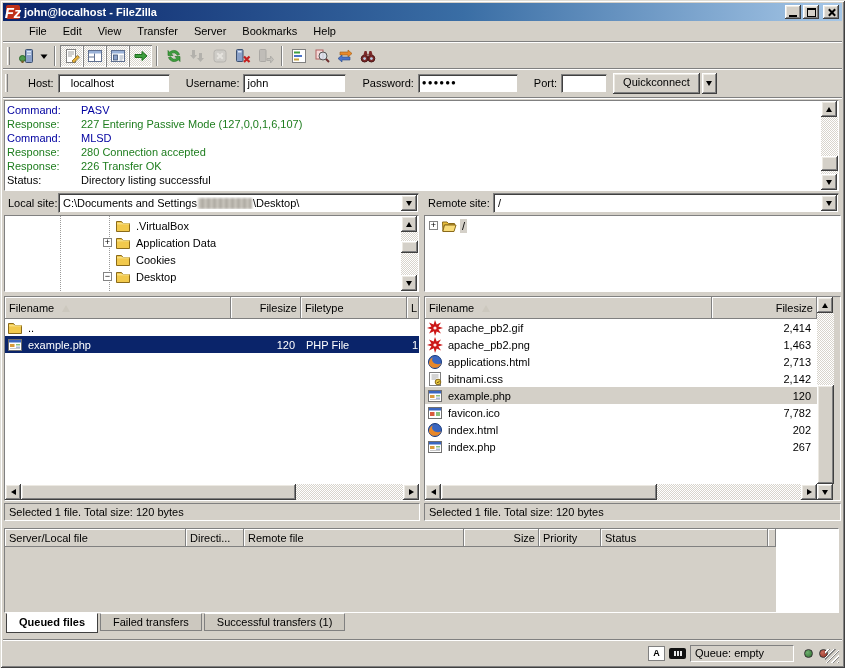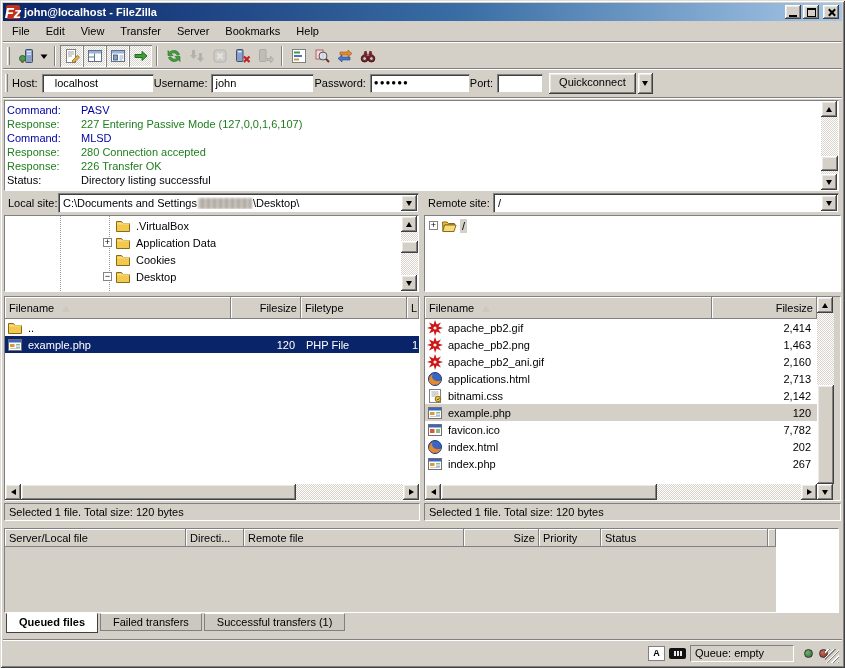--- a/index.html
+++ b/index.html
@@ -23,37 +23,37 @@
   .winbtns { display:flex; gap:2px; }
   .wbtn { width:16px; height:14px; display:flex; align-items:center; justify-content:center; }
   .wbtn.closeb { margin-left:2px; }
   .glyph-min { width:8px; height:2px; background:#000; align-self:flex-end; margin-bottom:2px; }
   .glyph-max { width:9px; height:9px; border:1px solid #000; border-top-width:2px; }
   .glyph-close { position:relative; width:9px; height:9px; }
   .glyph-close::before,.glyph-close::after { content:""; position:absolute; left:4px; top:0; width:2px; height:9px; background:#000; }
   .glyph-close::before { transform:rotate(45deg); } .glyph-close::after { transform:rotate(-45deg); }
 
   
-  .menubar { position:absolute; left:3px; top:21px; width:839px; height:20px; display:flex; align-items:center; padding-left:1px; }
+  .menubar { position:absolute; left:3px; top:21px; width:839px; height:20px; display:flex; align-items:center; padding-left:18px; }
   .mitem { padding:3px 8px; }
   .e1 { top:41px; } .e2 { top:68px; } .e3 { top:97px; }
   .toolbar { position:absolute; left:3px; top:43px; width:839px; height:25px; display:flex; align-items:center; padding-left:2px; }
   .gripper { width:3px; height:18px; border-left:1px solid #FFF; border-right:1px solid #808080; margin:0 4px 0 2px; flex:0 0 auto; }
   .tbwrap { display:flex; align-items:center; }
   .tbtn { width:23px; height:22px; display:flex; align-items:center; justify-content:center; }
   .tbtn.narrow { width:13px; }
   .tbtn.pressed { box-shadow: inset 1px 1px 0 #808080, inset -1px -1px 0 #FFF; background-image: conic-gradient(#FFF 25%, #D8D4CC 0 50%, #FFF 0 75%, #D8D4CC 0); background-size:2px 2px; }
   .tbtn.disabled .ticon svg { filter:grayscale(1) opacity(.4); }
   .ticon { width:16px; height:16px; display:inline-flex; }
   .ticon svg { width:16px; height:16px; }
   .tsep { width:2px; height:20px; border-left:1px solid #808080; border-right:1px solid #FFF; margin:0 4px; }
 
   
   .qcbar { position:absolute; left:3px; top:70px; width:839px; height:26px; display:flex; align-items:center; }
-  .qcbar label { margin-left:0; }
+  .qcbar label { margin-left:16px; }
   .qcbar .field { height:19px; margin-left:4px; }
   .f-host { width:112px;padding-left:12px; } .f-user { width:103px; margin-left:6px; } .f-pass { width:100px; font-size:8px; letter-spacing:1px; line-height:12px; } .f-port { width:46px; }
   .lbl-user { margin-left:8px; } .lbl-pass { margin-left:12px; } .lbl-port { margin-left:10px; }
   .qcbtn { margin-left:6px; height:21px; padding:3px 10px 0 10px; text-align:center; }
   .qcdrop { margin-left:2px; width:15px; height:21px; display:flex; align-items:center; justify-content:center; }
 
   
   .log { position:absolute; left:4px; top:100px; width:835px; height:91px; background:#FFF; display:flex; }
   .log { border:1px solid; border-color:#808080 #FFF #FFF #808080; }
   .loglines { flex:1 1 auto; padding:2px 0 0 2px; overflow:hidden; }
@@ -563,32 +563,20 @@
                 </svg>
               </span>
               <span class="fname">apache_pb2.png</span>
             </span>
             <span class="cell c-size alr">1,463</span>
           </div>
           <div class="frow">
             <span class="cell c-name">
               <span class="ficon">
                 <svg viewBox="0 0 16 16">
-                  <path d="M8 0l1.7 4.6L14 2.6l-2.6 4L16 8l-4.6 1.4L14 13.4l-4.3-2L8 16l-1.2-4.8-4.8 2.2 2.4-4.2L0 8l4.4-1.6L2 2.6l4.6 2z" fill="#CC1616"></path>
-                  <circle cx="8" cy="8" r="1.6" fill="#FFEAEA"></circle>
-                </svg>
-              </span>
-              <span class="fname">apache_pb2_ani.gif</span>
-            </span>
-            <span class="cell c-size alr">2,160</span>
-          </div>
-          <div class="frow">
-            <span class="cell c-name">
-              <span class="ficon">
-                <svg viewBox="0 0 16 16">
                   <circle cx="8" cy="8" r="6.5" fill="#3A66C0" stroke="#1A3A7A"></circle>
                   <path d="M2.2 10.5A6.5 6.5 0 0 0 14 9.5c-2.4 1.2-5.8.8-7.6-1C4.8 6.9 4.6 5 5.8 3.4 3 4.4 1.6 7.6 2.2 10.5z" fill="#E8882A"></path>
                 </svg>
               </span>
               <span class="fname">applications.html</span>
             </span>
             <span class="cell c-size alr">2,713</span>
           </div>
           <div class="frow">
             <span class="cell c-name">

